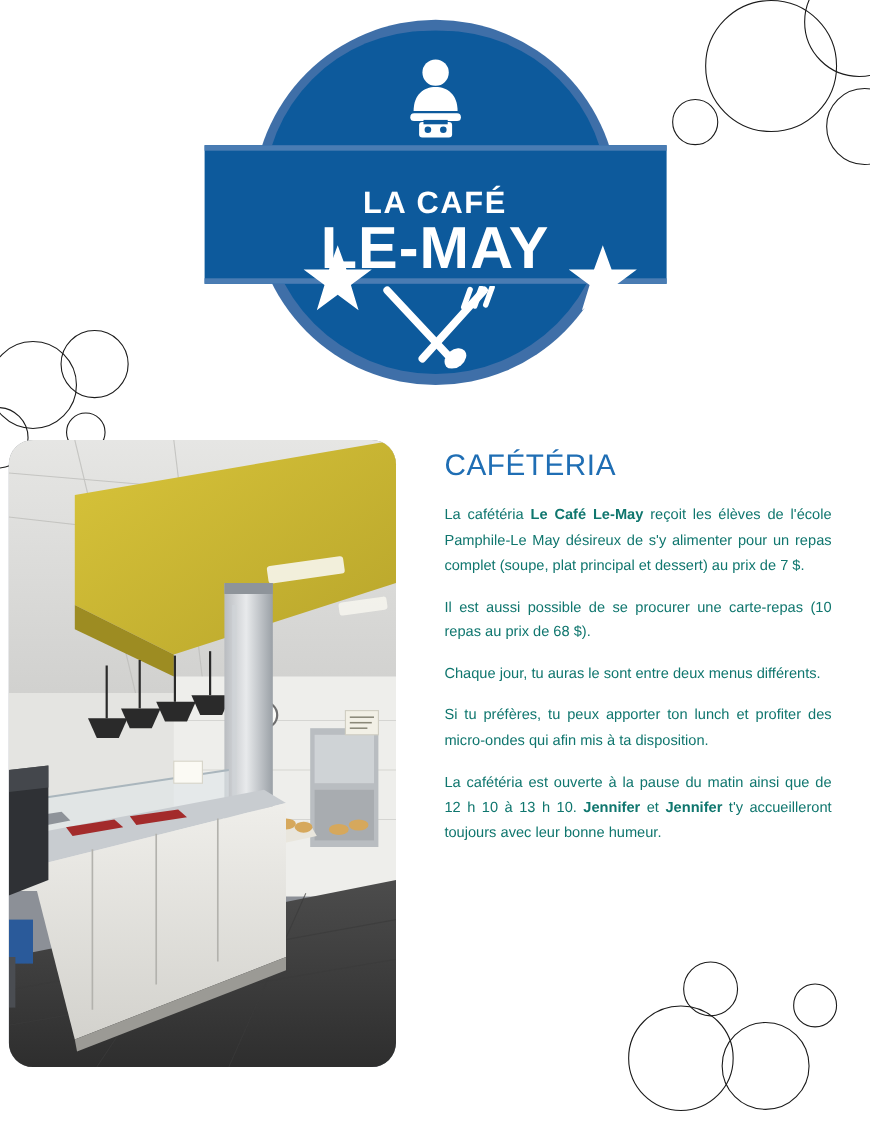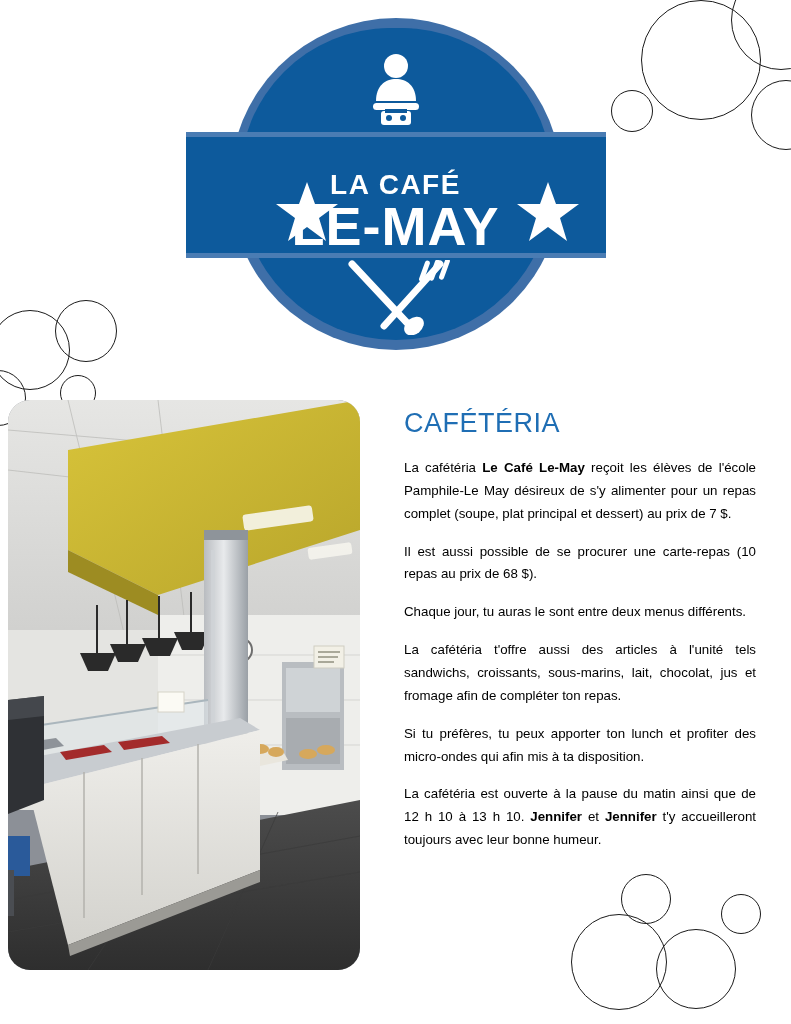--- a/index.html
+++ b/index.html
@@ -87,21 +87,21 @@
     background: #0d5a9c;
     border-top: 5px solid #4a7cb3;
     border-bottom: 5px solid #4a7cb3;
     box-sizing: border-box;
     display: flex;
     align-items: center;
     justify-content: center;
   }
   .banner-inner {
     display: flex;
-    align-items: center;
+    align-items: flex-end;
     justify-content: center;
     gap: 16px;
     width: 100%;
     margin-top: 34px;
   }
   .star {
     width: 0;
     height: 0;
     color: #ffffff;
     font-size: 66px;
@@ -159,21 +159,21 @@
     width: 352px;
   }
   .section-title {
     color: #1f6eb4;
     font-size: 27px;
     font-weight: normal;
     letter-spacing: 0.5px;
     margin: 8px 0 18px 0;
   }
   .para {
-    color: #000000;
+    color: #0f766e;
     font-size: 13.3px;
     line-height: 1.72;
     text-align: justify;
     margin: 0 0 15px 0;
   }
   .para:last-child { margin-bottom: 0; }
   .para b { font-weight: bold; }
 </style>
 </head>
 <body>
@@ -388,19 +388,18 @@
       <rect x="150" y="292" width="26" height="20" fill="#fbfaf4" stroke="#d6d3c8"></rect>
     </svg>
   </div>
 
   <div class="text-col">
     <h1 class="section-title">CAFÉTÉRIA</h1>
     <div id="paragraphs">
         <p class="para">La cafétéria <b>Le Café Le-May</b> reçoit les élèves de l'école Pamphile-Le May désireux de s'y alimenter pour un repas complet (soupe, plat principal et dessert) au prix de 7 $.</p>
         <p class="para">Il est aussi possible de se procurer une carte-repas (10 repas au prix de 68 $).</p>
         <p class="para">Chaque jour, tu auras le sont entre deux menus différents.</p>
-        <p class="para">La cafétéria t'offre aussi des articles à l'unité tels sandwichs, croissants, sous-marins, lait, chocolat, jus et fromage afin de compléter ton repas.</p>
         <p class="para">Si tu préfères, tu peux apporter ton lunch et profiter des micro-ondes qui afin mis à ta disposition.</p>
         <p class="para">La cafétéria est ouverte à la pause du matin ainsi que de 12 h 10 à 13 h 10. <b>Jennifer</b> et <b>Jennifer</b> t'y accueilleront toujours avec leur bonne humeur.</p>
       </div>
   </div>
 
 </div>
 
 </body></html>

